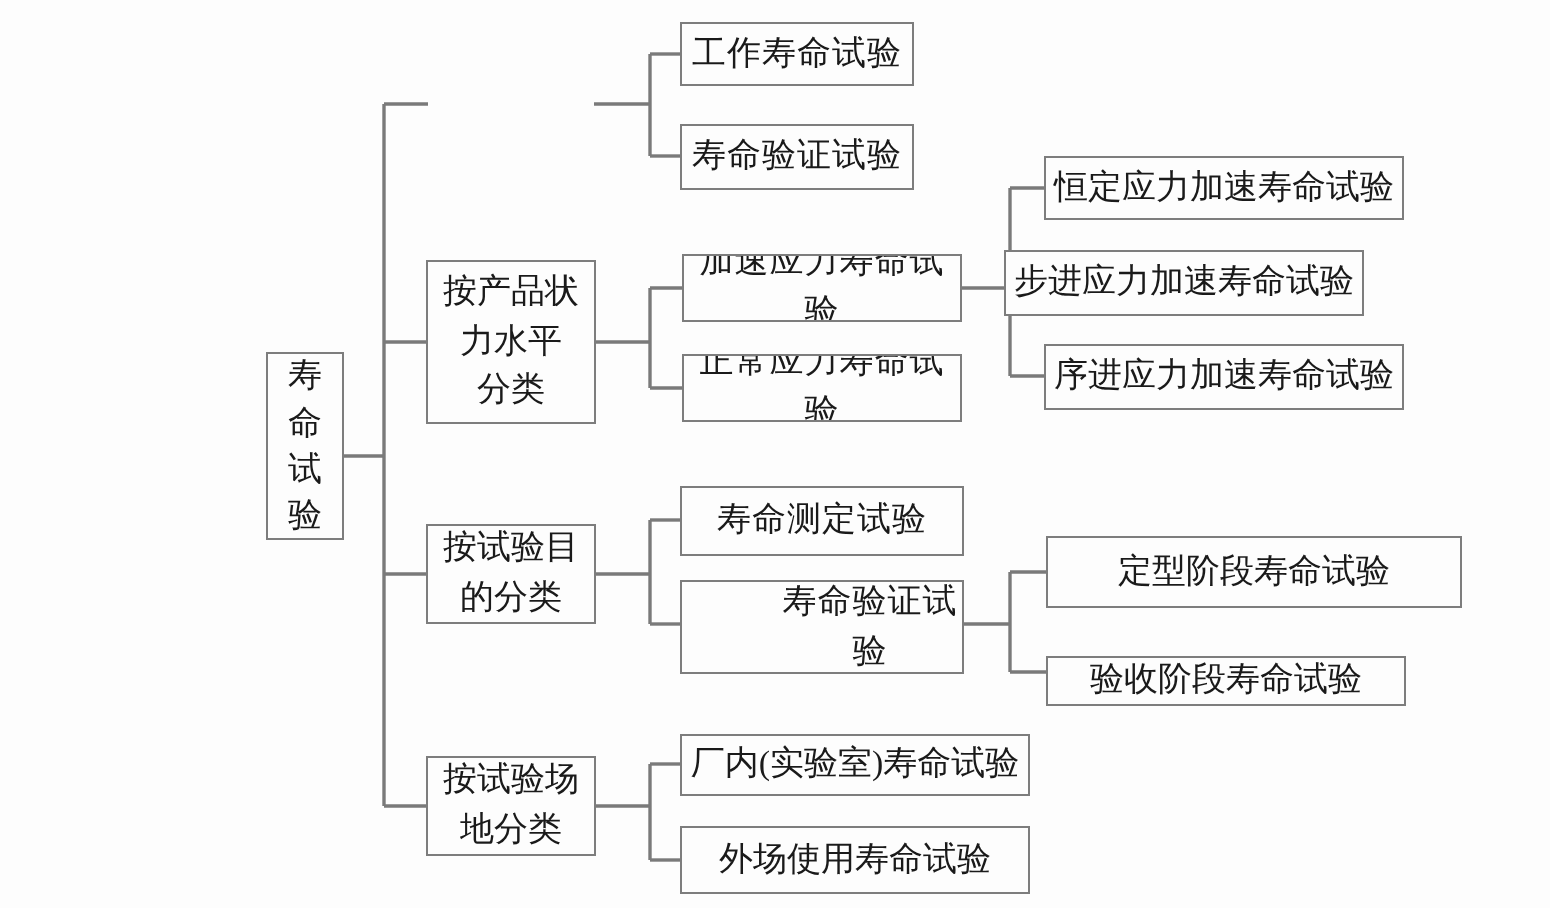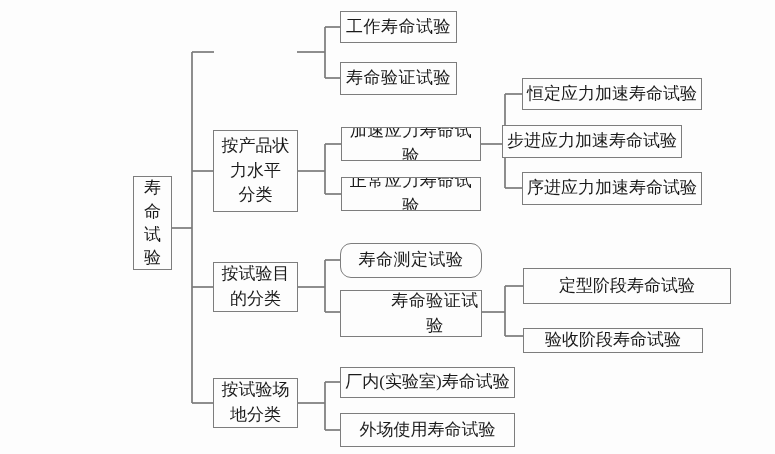--- a/index.html
+++ b/index.html
@@ -112,21 +112,21 @@
 的分类</div>
   <div class="node" style="left:213px; top:378px; width:85px; height:50px;">按试验场
 地分类</div>
 
   <div class="node leaf" style="left:340px; top:11px; width:117px; height:32px;">工作寿命试验</div>
   <div class="node leaf" style="left:340px; top:62px; width:117px; height:33px;">寿命验证试验</div>
 
   <div class="node leaf" style="left:341px; top:127px; width:140px; height:34px;">加速应力寿命试验</div>
   <div class="node leaf" style="left:341px; top:177px; width:140px; height:34px;">正常应力寿命试验</div>
 
-  <div class="node leaf" style="left:340px; top:243px; width:142px; height:35px;border-radius:11px;">寿命测定试验</div>
+  <div class="node leaf" style="left:340px; top:243px; width:142px; height:35px;">寿命测定试验</div>
   <div class="node leaf" style="left:340px; top:290px; width:142px; height:47px;padding-left:48px;">寿命验证试验</div>
 
   <div class="node leaf wide" style="left:340px; top:367px; width:175px; height:31px;">厂内(实验室)寿命试验</div>
   <div class="node leaf wide" style="left:340px; top:413px; width:175px; height:34px;">外场使用寿命试验</div>
 
   <div class="node leaf wide" style="left:522px; top:78px; width:180px; height:32px;">恒定应力加速寿命试验</div>
   <div class="node leaf wide" style="left:502px; top:125px; width:180px; height:33px;">步进应力加速寿命试验</div>
   <div class="node leaf wide" style="left:522px; top:172px; width:180px; height:33px;">序进应力加速寿命试验</div>
 
   <div class="node leaf wide" style="left:523px; top:268px; width:208px; height:36px;">定型阶段寿命试验</div>

